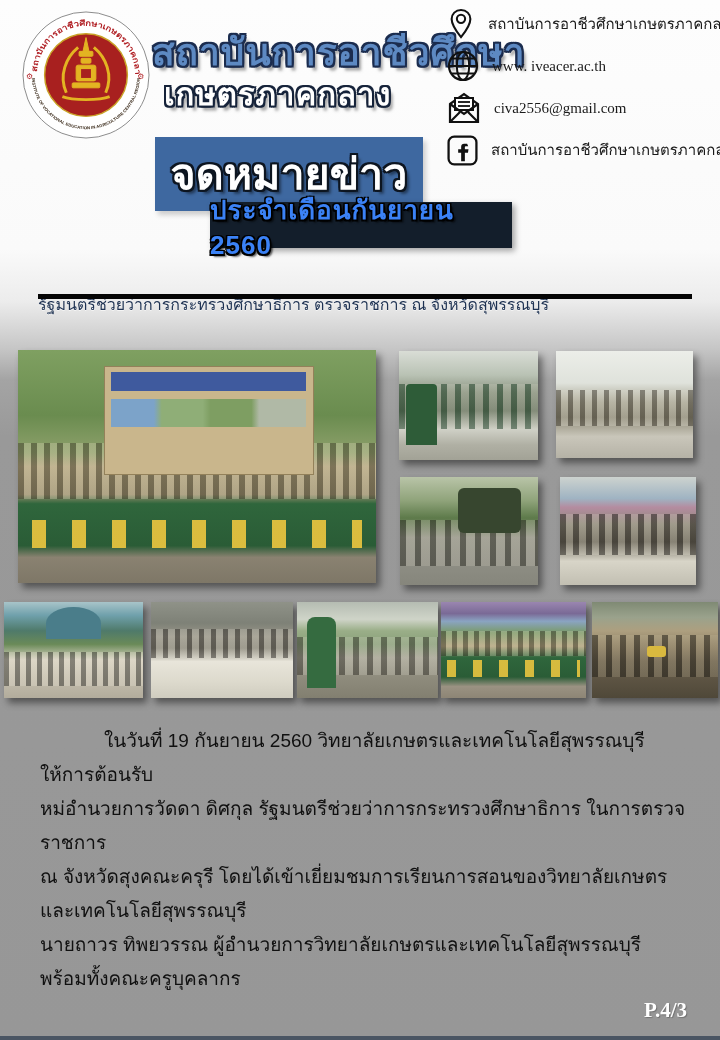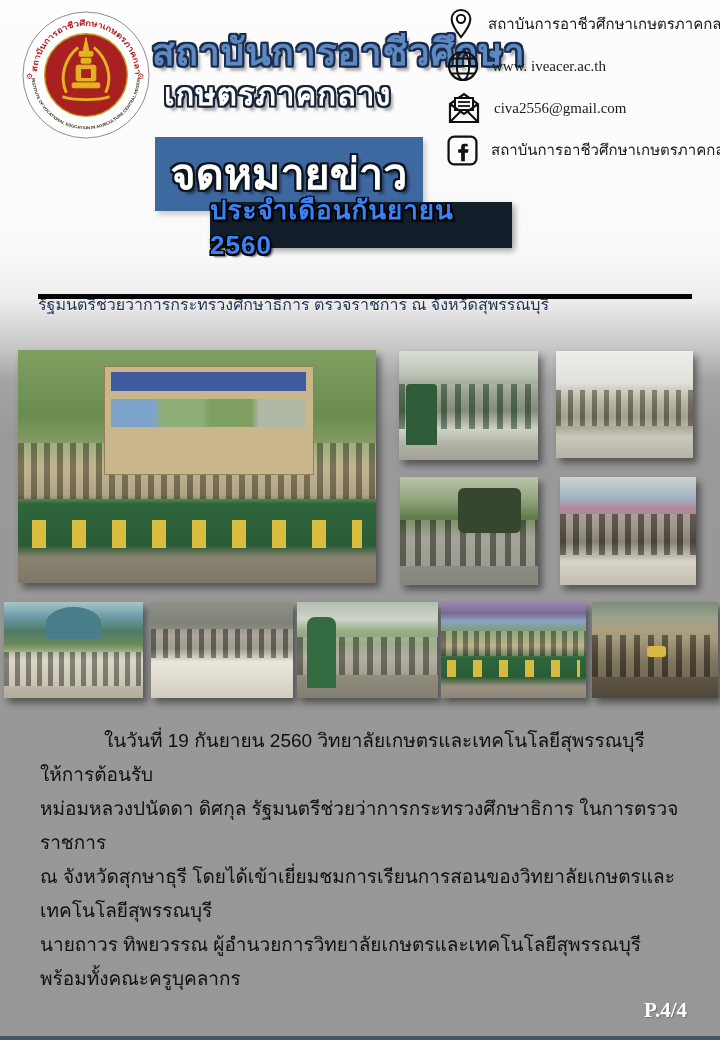--- a/index.html
+++ b/index.html
@@ -196,22 +196,22 @@
   <div class="photo ph-c" title="Officials standing near a green farm vehicle outdoors"></div>
   <div class="photo ph-d" title="Visitors viewing student work with microscopes in a classroom"></div>
   <div class="photo ph-b1" title="Group of officials in front of a blue-roofed gateway"></div>
   <div class="photo ph-b2" title="Meeting with officials seated at white-skirted tables"></div>
   <div class="photo ph-b3" title="Officials viewing display boards indoors"></div>
   <div class="photo ph-b4" title="Students kneeling with yellow gift bags in front of a display board"></div>
   <div class="photo ph-b5" title="Officials exchanging gifts outdoors"></div>
 
   <div class="article-body">
     <div class="line indent">ในวันที่ 19 กันยายน 2560 วิทยาลัยเกษตรและเทคโนโลยีสุพรรณบุรี ให้การต้อนรับ</div>
-    <div class="line">หม่อมหลวงปนัดดา ดิศกุล รัฐมนตรีช่วยว่าการกระทรวงศึกษาธิการ ในการตรวจราชการ</div>
-    <div class="line">ณ จังหวัดสุกษาธุรี โดยได้เข้าเยี่ยมชมการเรียนการสอนของวิทยาลัยเกษตรและเทคโนโลยีสุพรรณบุรี</div>
+    <div class="line">หม่อำนวยการวัดดา ดิศกุล รัฐมนตรีช่วยว่าการกระทรวงศึกษาธิการ ในการตรวจราชการ</div>
+    <div class="line">ณ จังหวัดสุงคณะครุรี โดยได้เข้าเยี่ยมชมการเรียนการสอนของวิทยาลัยเกษตรและเทคโนโลยีสุพรรณบุรี</div>
     <div class="line">นายถาวร ทิพยวรรณ ผู้อำนวยการวิทยาลัยเกษตรและเทคโนโลยีสุพรรณบุรี พร้อมทั้งคณะครูบุคลากร</div>
 
   </div>
 
-  <div class="page-number">P.4/4</div>
+  <div class="page-number">P.4/3</div>
   <div class="bottom-strip"></div>
 
 </div>
 
 </body></html>

